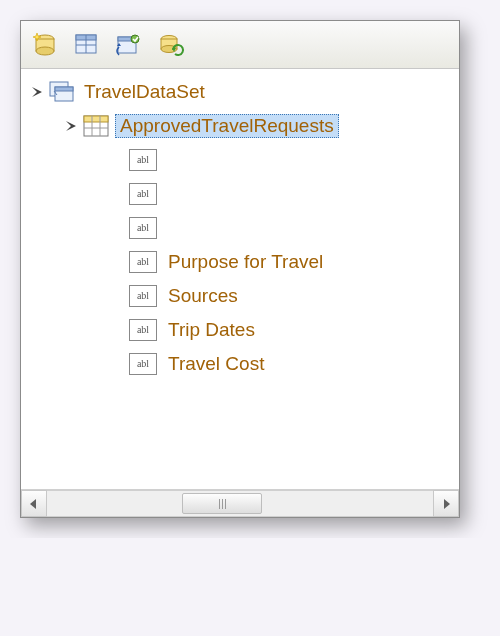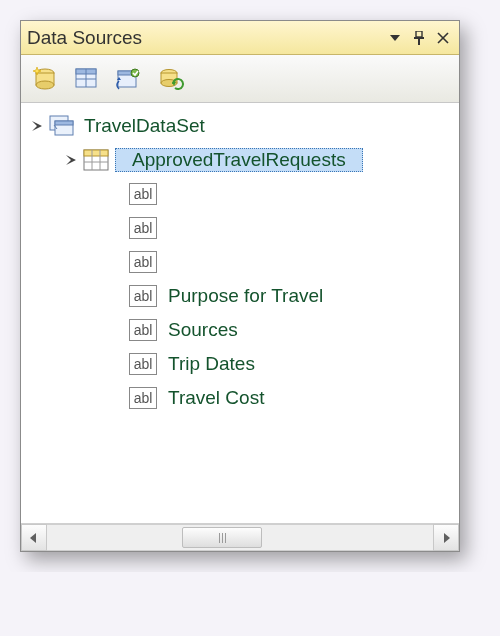--- a/index.html
+++ b/index.html
@@ -86,35 +86,35 @@
     display: inline-flex;
     align-items: center;
     justify-content: center;
     margin-right: 6px;
   }
   .abl-box {
     width: 28px;
     height: 22px;
     border: 1px solid #888;
     background: #fff;
-    font-size: 14px;
+    font-size: 10px;
     line-height: 20px;
     text-align: center;
     color: #555;
-    font-family: Liberation Sans, sans-serif;
+    font-family: Liberation Serif, serif;
     margin-right: 8px;
   }
   .node-label {
-    color: #14532d;
+    color: #a16207;
     padding: 1px 3px;
   }
   .node-label.selected {
     background: #c4ddf7;
     border: 1px dotted #3a76b5;
-    padding: 0 16px;
+    padding: 0 4px;
   }
   .hscroll {
     height: 28px;
     background: #f0f0f0;
     border-top: 1px solid #d0d0d0;
     display: flex;
     align-items: center;
   }
   .hscroll .arrow {
     width: 26px;
@@ -150,41 +150,20 @@
   }
   .thumb .grip {
     width:1px; height:10px; background:#9a9a9a;
   }
 </style>
 </head>
 <body>
 
 <div class="panel">
 
-  <div class="titlebar">
-    <span class="title">Data Sources</span>
-    <span class="ctl">
-      <svg width="10" height="6" viewBox="0 0 10 6">
-          <polygon points="0,0 10,0 5,6" fill="#333"></polygon>
-        </svg>
-    </span>
-    <span class="ctl">
-      <svg width="12" height="14" viewBox="0 0 12 14">
-        <rect x="3" y="0" width="6" height="6" fill="none" stroke="#333" stroke-width="1.4"></rect>
-        <rect x="1" y="6" width="10" height="2" fill="#333"></rect>
-        <rect x="5" y="8" width="2" height="6" fill="#333"></rect>
-      </svg>
-    </span>
-    <span class="ctl">
-      <svg width="12" height="12" viewBox="0 0 12 12">
-        <line x1="1" y1="1" x2="11" y2="11" stroke="#333" stroke-width="1.6"></line>
-        <line x1="11" y1="1" x2="1" y2="11" stroke="#333" stroke-width="1.6"></line>
-      </svg>
-    </span>
-  </div>
 
   <div class="toolbar">
     <div class="tb-btn">
       <svg width="28" height="28" viewBox="0 0 28 28">
         <ellipse cx="14" cy="8" rx="9" ry="4" fill="#f6e08a" stroke="#b6952f"></ellipse>
         <rect x="5" y="8" width="18" height="12" fill="#f6e08a" stroke="#b6952f"></rect>
         <ellipse cx="14" cy="20" rx="9" ry="4" fill="#e7cd6a" stroke="#b6952f"></ellipse>
         <g transform="translate(2,2)">
           <polygon points="4,0 5,3 8,4 5,5 4,8 3,5 0,4 3,3" fill="#ffe15a" stroke="#d4a300" stroke-width="0.6"></polygon>
         </g>

